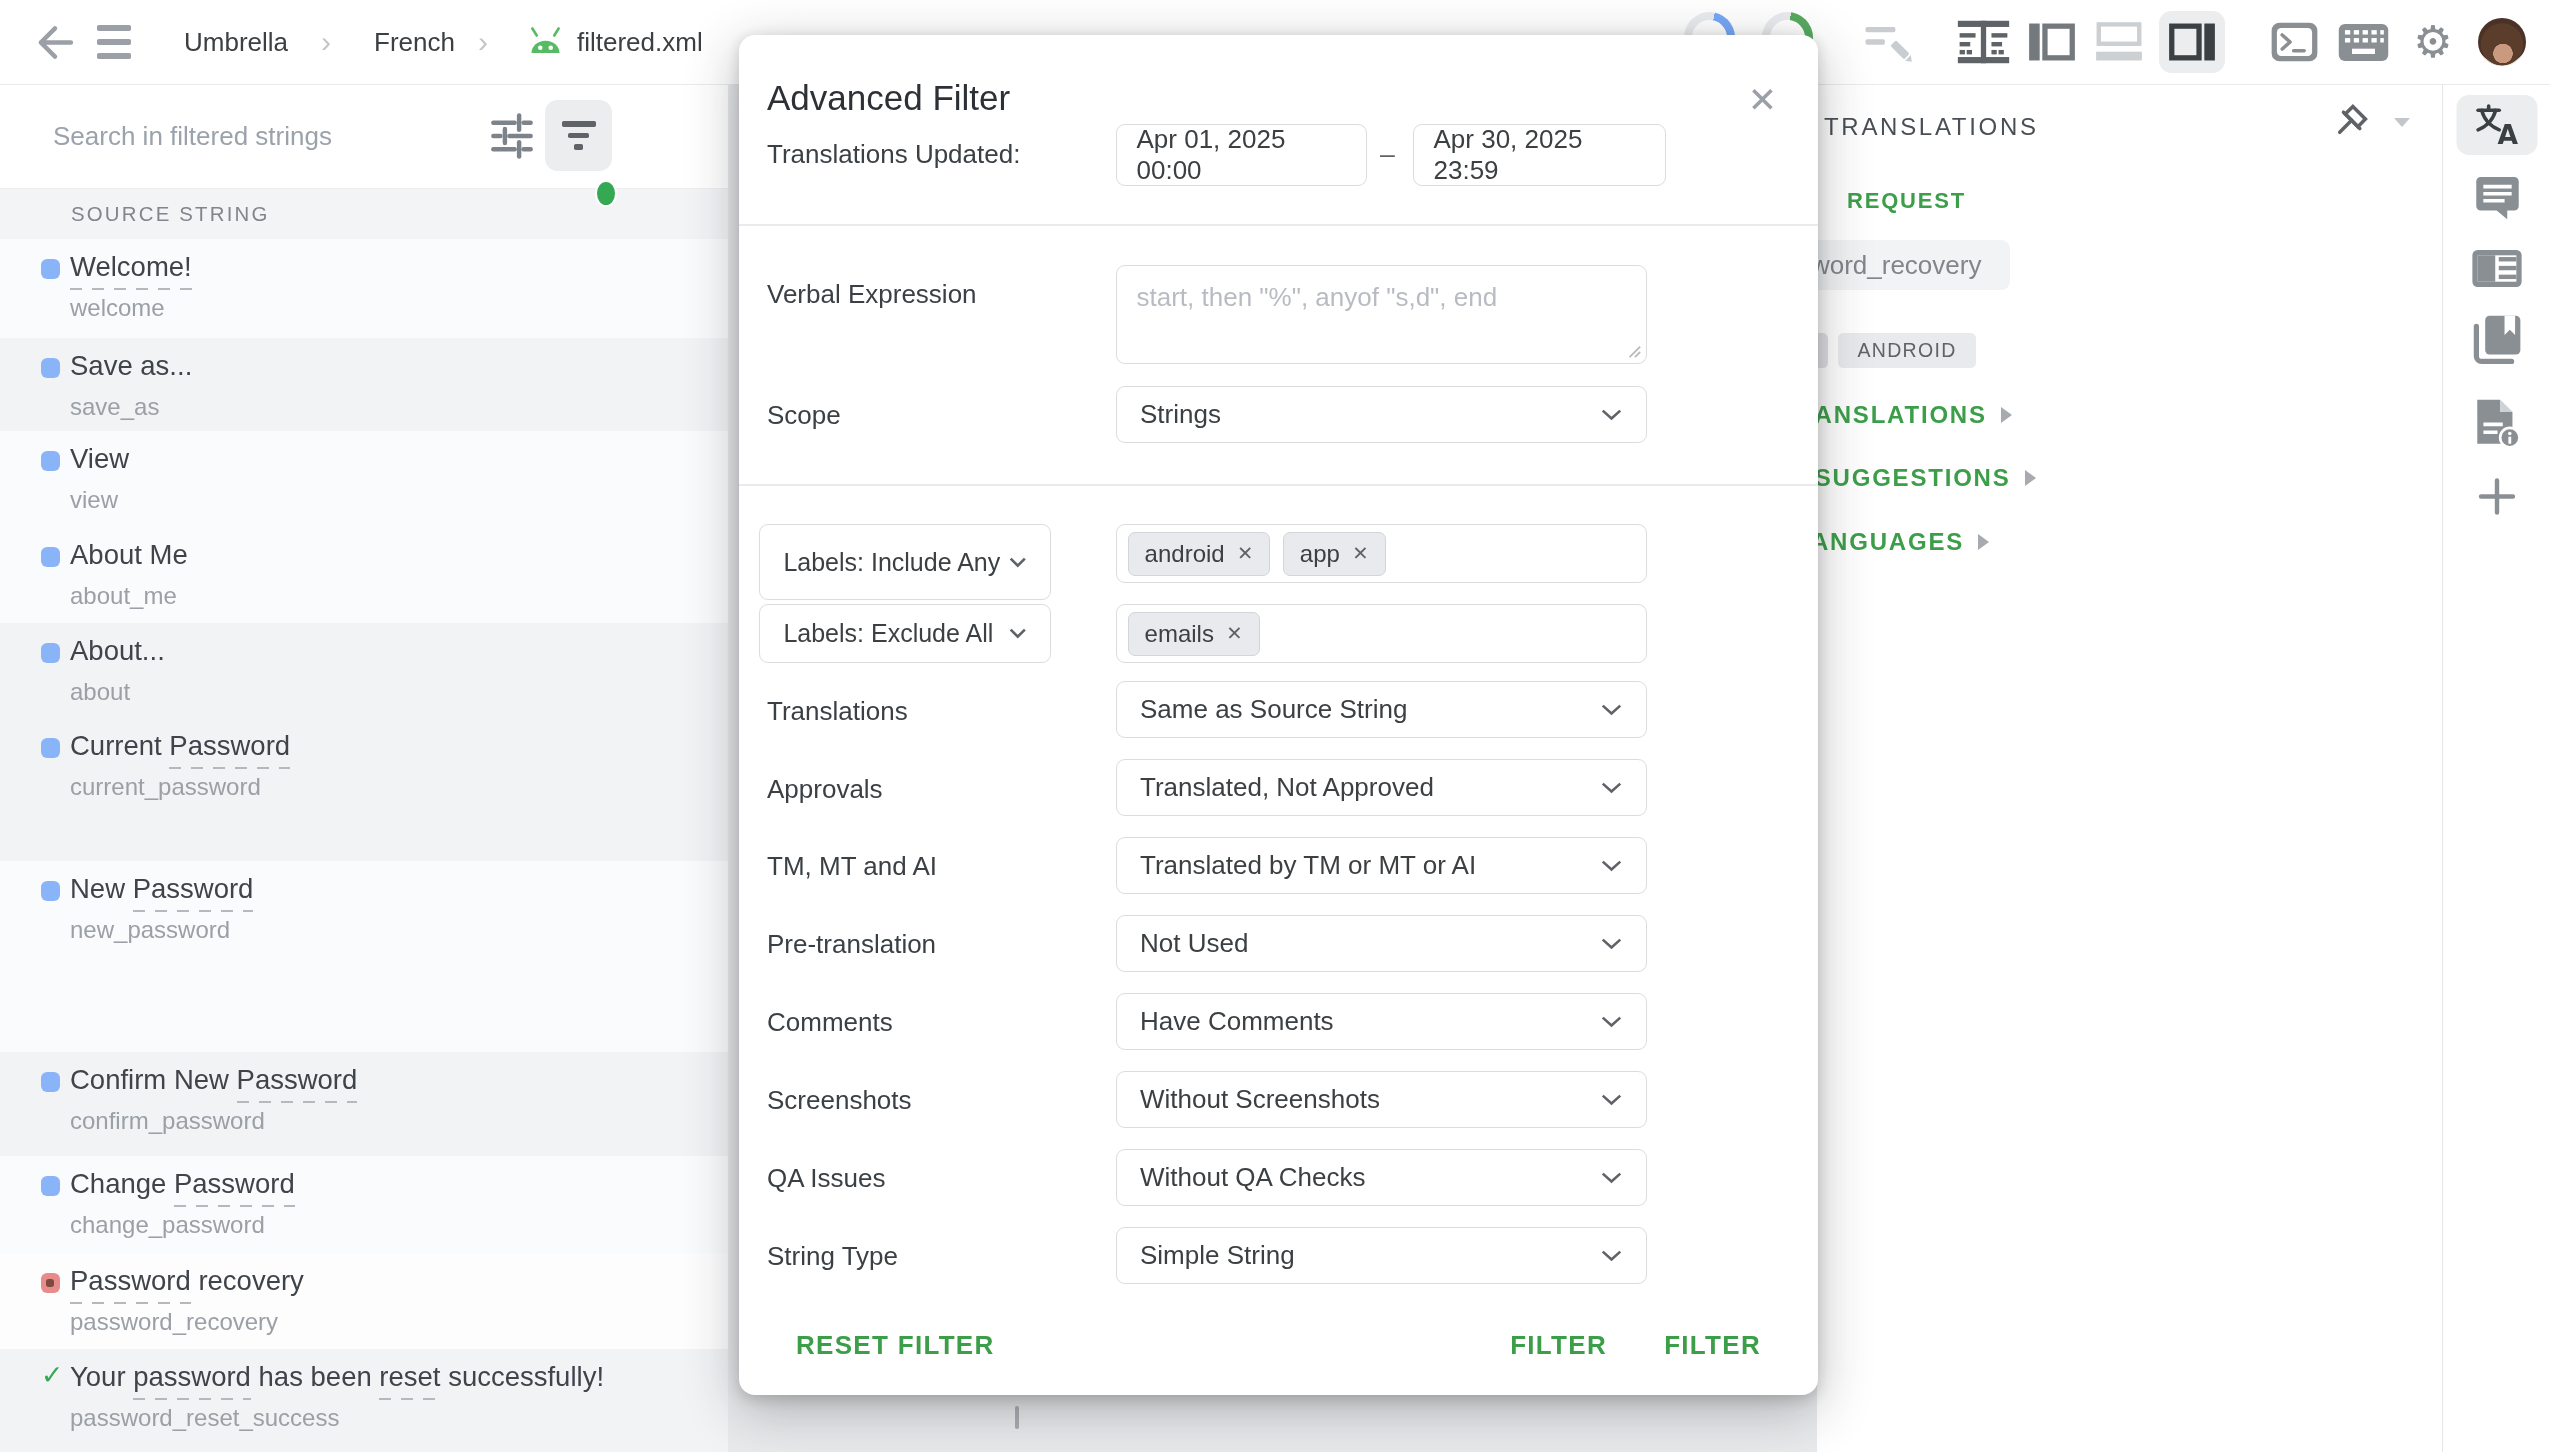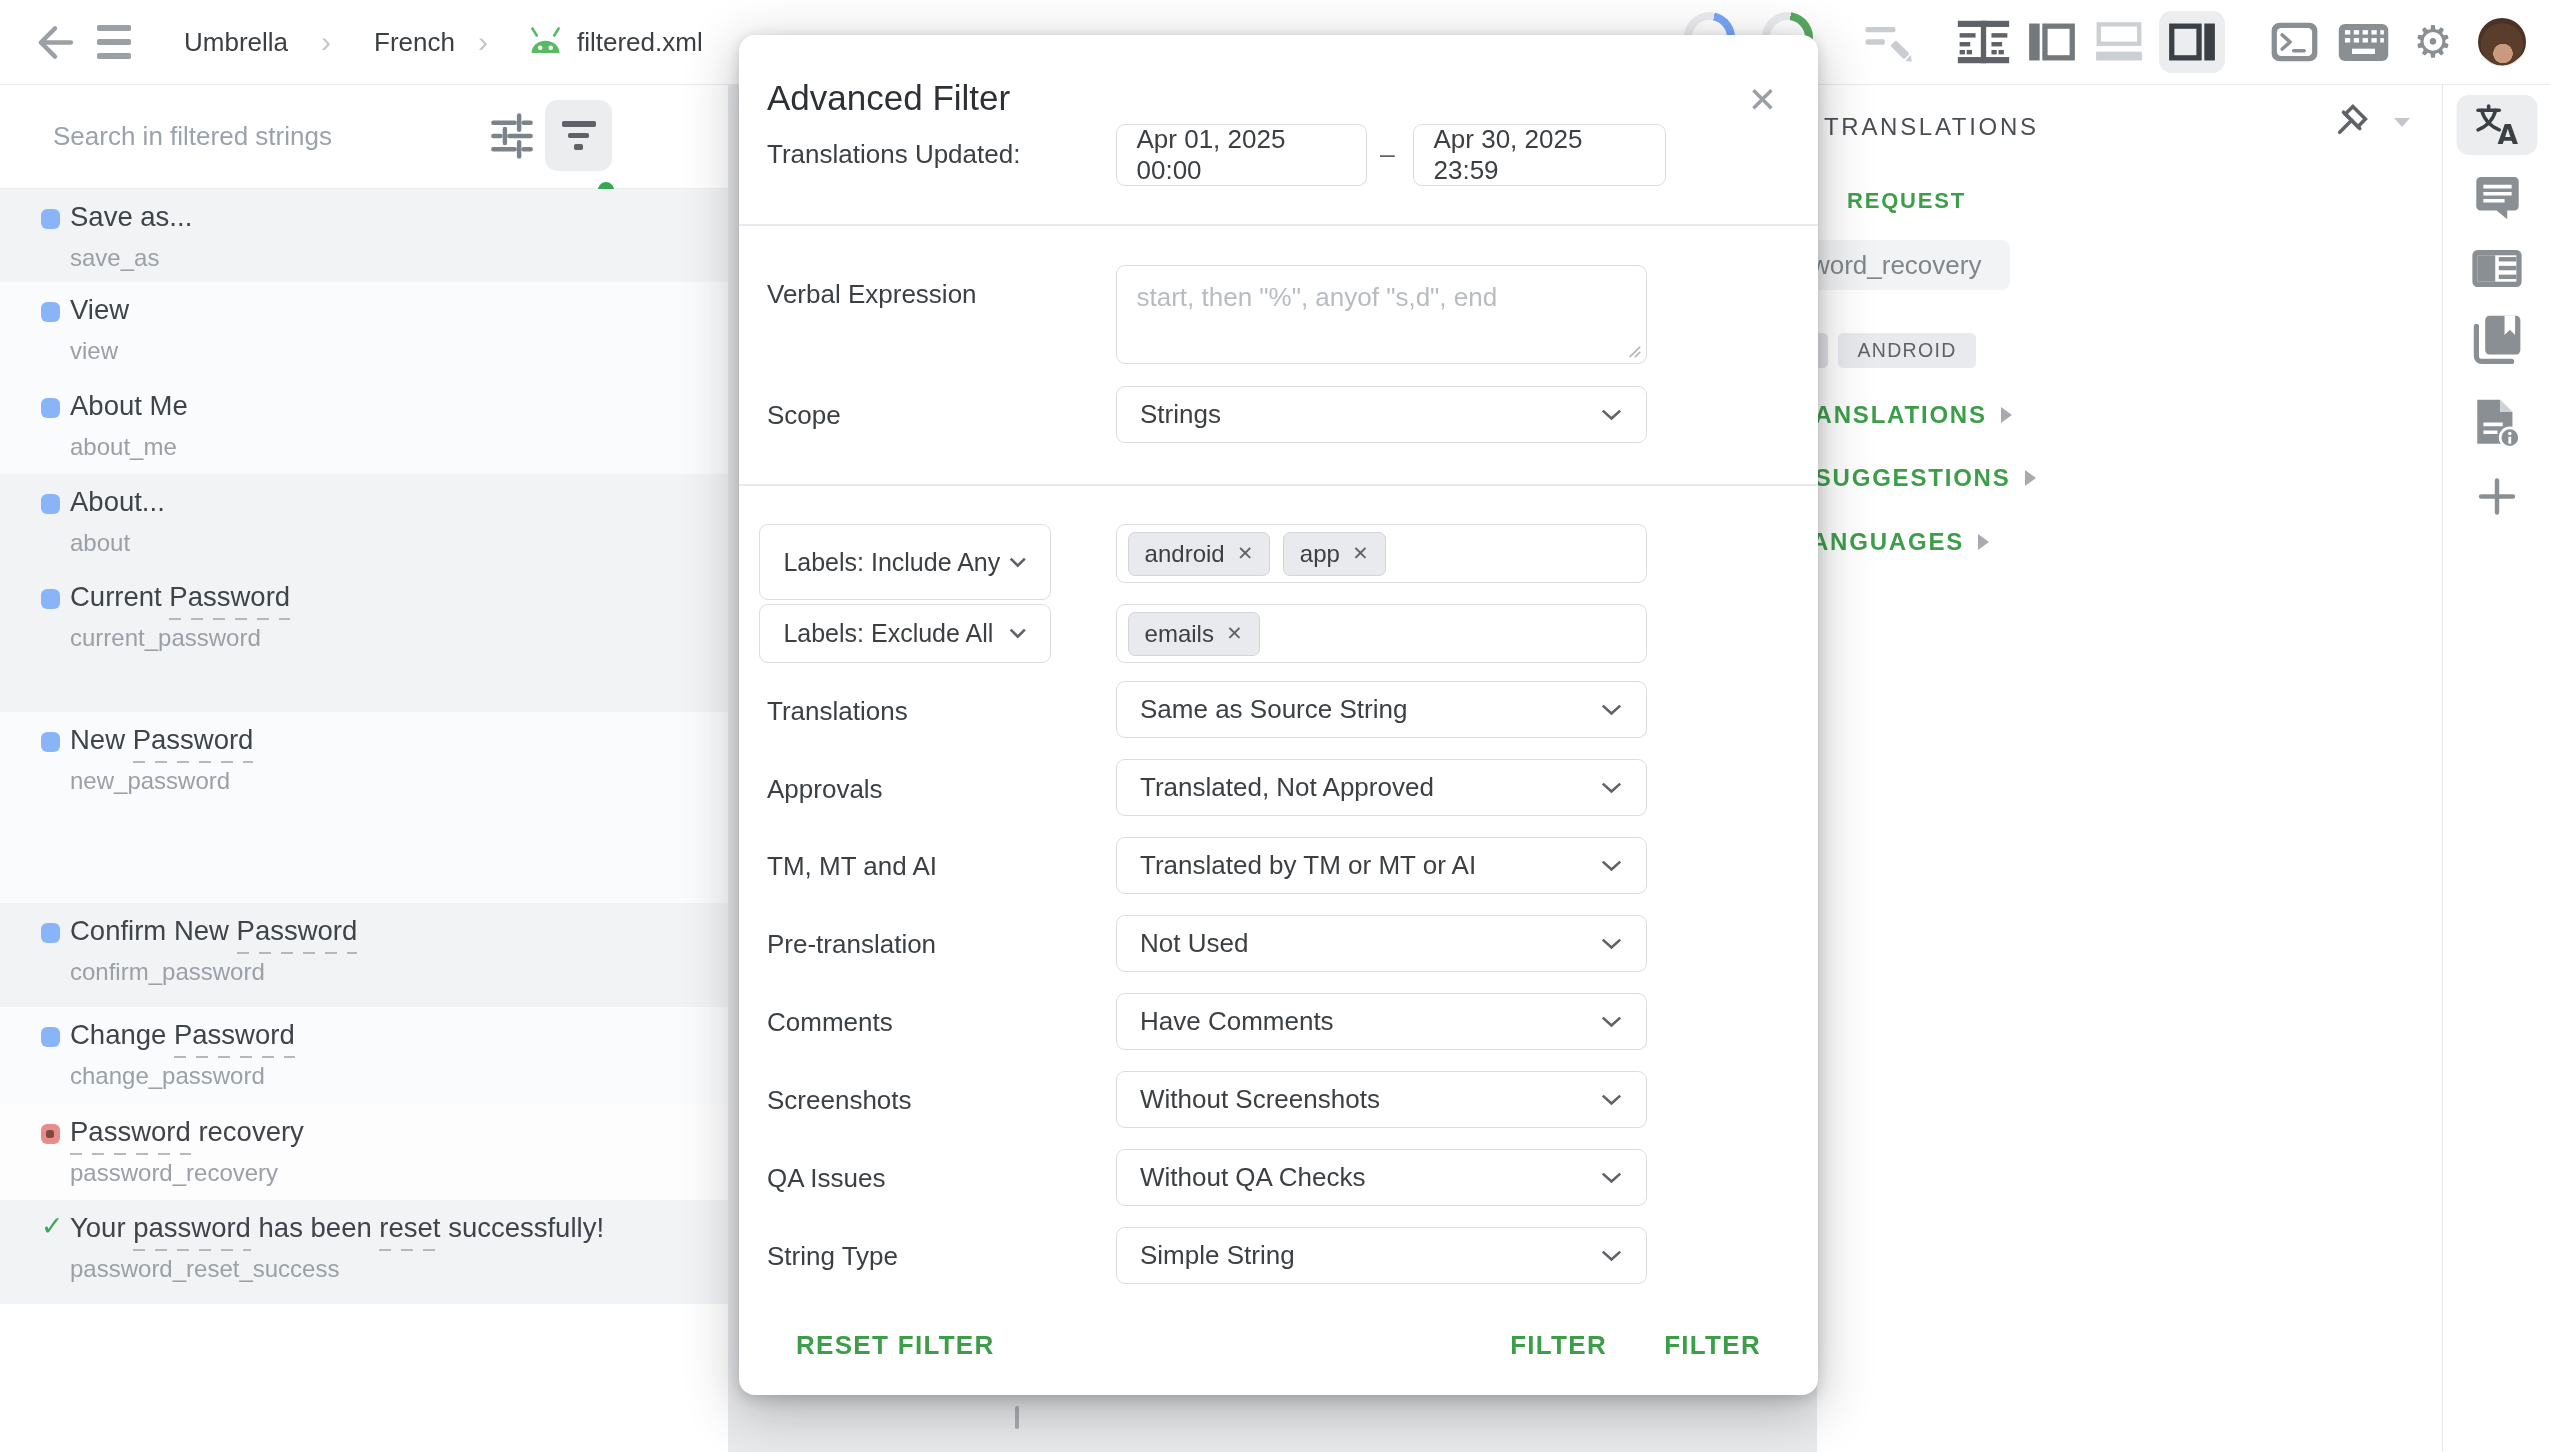--- a/index.html
+++ b/index.html
@@ -217,21 +217,29 @@
     </div>
     <div class="filter-wrap">
       <div class="filter-bars">
           <span class="b1"></span>
           <span class="b2"></span>
           <span class="b3"></span>
         </div>
     </div>
     <div class="filter-dot"></div>
   </div>
+  <div class="list-header">
+    <span>SOURCE STRING</span>
+  </div>
   <div id="strings-list">
+      <div class="srow" style="height: 99px; background: rgb(250, 251, 252);">
+        <span class="badge blue"></span>
+        <div class="stitle"><span class="term">Welcome!</span></div>
+        <div class="skey">welcome</div>
+      </div>
       <div class="srow" style="height: 93px; background: rgb(241, 243, 245);">
         <span class="badge blue"></span>
         <div class="stitle"><span>Save as...</span></div>
         <div class="skey">save_as</div>
       </div>
       <div class="srow" style="height: 96px; background: rgb(250, 251, 252);">
         <span class="badge blue"></span>
         <div class="stitle"><span>View</span></div>
         <div class="skey">view</div>
       </div>

